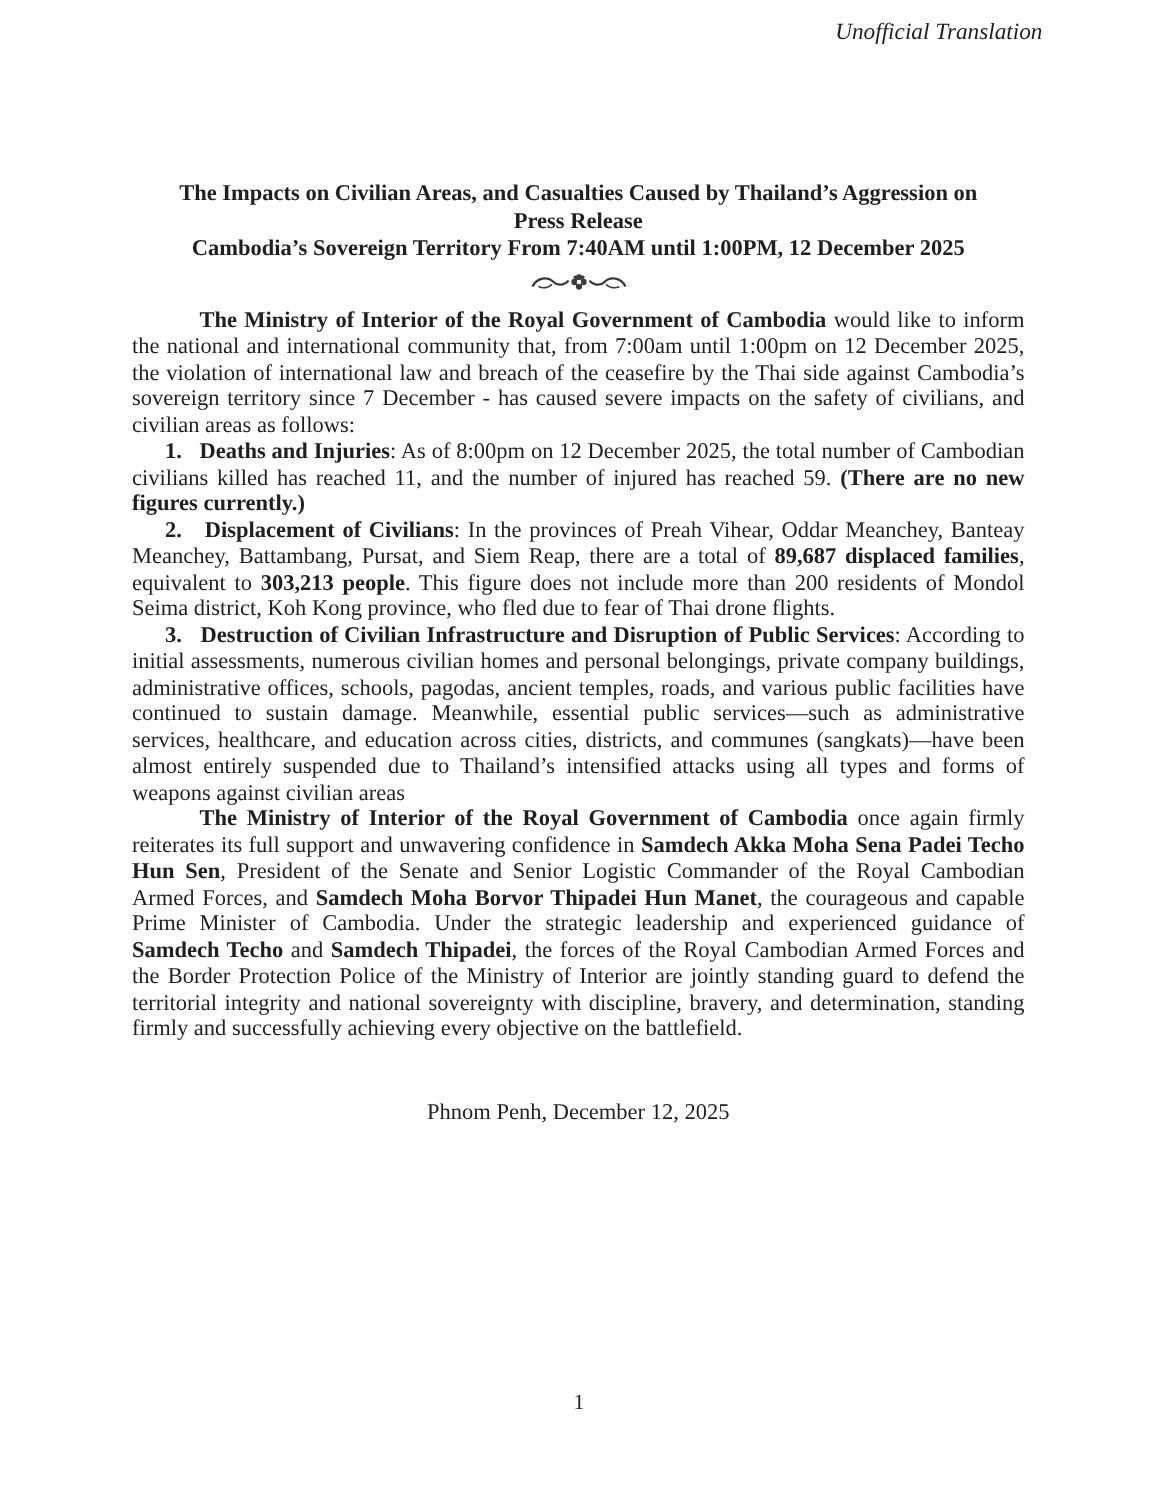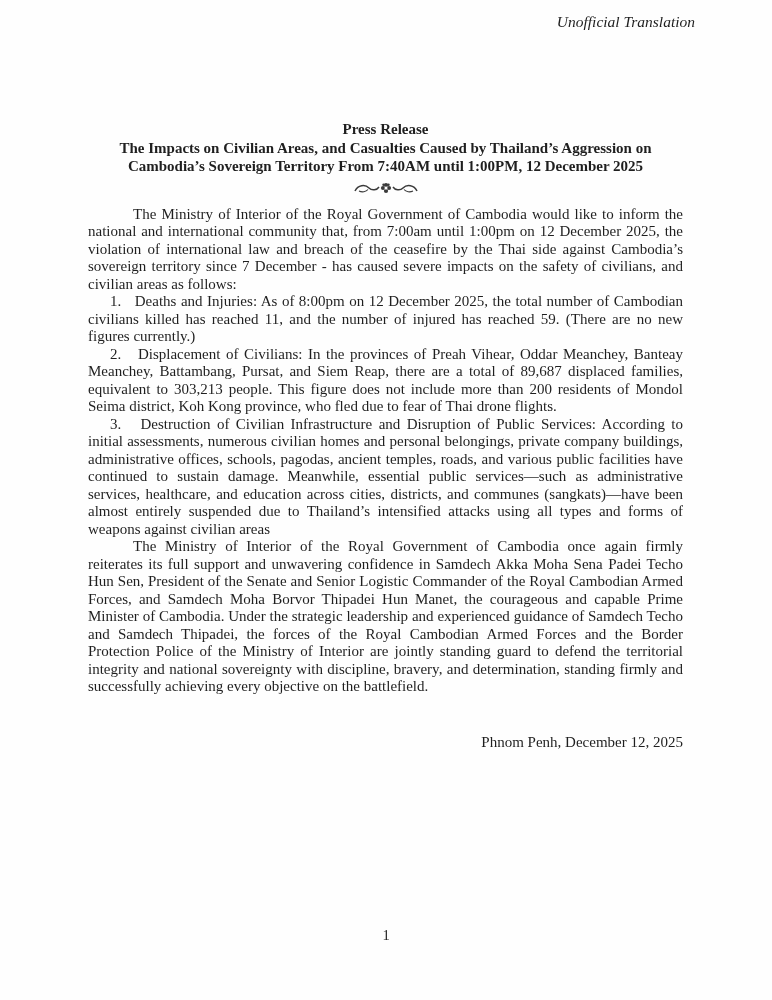--- a/index.html
+++ b/index.html
@@ -35,44 +35,44 @@
     height: 20px;
     line-height: 18px;
   }
   .doc-body { margin-top: 7px; }
   .para {
     margin: 0;
     text-align: justify;
   }
   .indent { text-indent: 45px; }
   .item { text-indent: 22px; }
-  .b { font-weight: normal; }
+  .b { font-weight: bold; }
   .dateline {
     margin-top: 38px;
-    text-align: right;
+    text-align: center;
   }
   .page-number {
     position: absolute;
     bottom: 56px;
     left: 0;
     right: 0;
     text-align: center;
     font-size: 14.5px;
   }
 </style>
 </head>
 <body>
 
 <div class="page">
 
   <div class="trans-note">Unofficial Translation</div>
 
   <div class="title-block">
+    <div class="t-line">The Impacts on Civilian Areas, and Casualties Caused by Thailand’s Aggression on</div>
     <div class="t-line">Press Release</div>
-    <div class="t-line">The Impacts on Civilian Areas, and Casualties Caused by Thailand’s Aggression on</div>
     <div class="t-line">Cambodia’s Sovereign Territory From 7:40AM until 1:00PM, 12 December 2025</div>
     <div class="ornament">
       <svg width="66" height="18" viewBox="0 0 66 18" aria-hidden="true">
         <g fill="#3a3a3a">
           <circle cx="33" cy="6" r="2.1"></circle>
           <circle cx="33" cy="12" r="2.1"></circle>
           <circle cx="30" cy="9" r="2.1"></circle>
           <circle cx="36" cy="9" r="2.1"></circle>
           <circle cx="33" cy="9" r="1.5" fill="#fefefe"></circle>
           <circle cx="30.5" cy="5.8" r="1.2"></circle>

